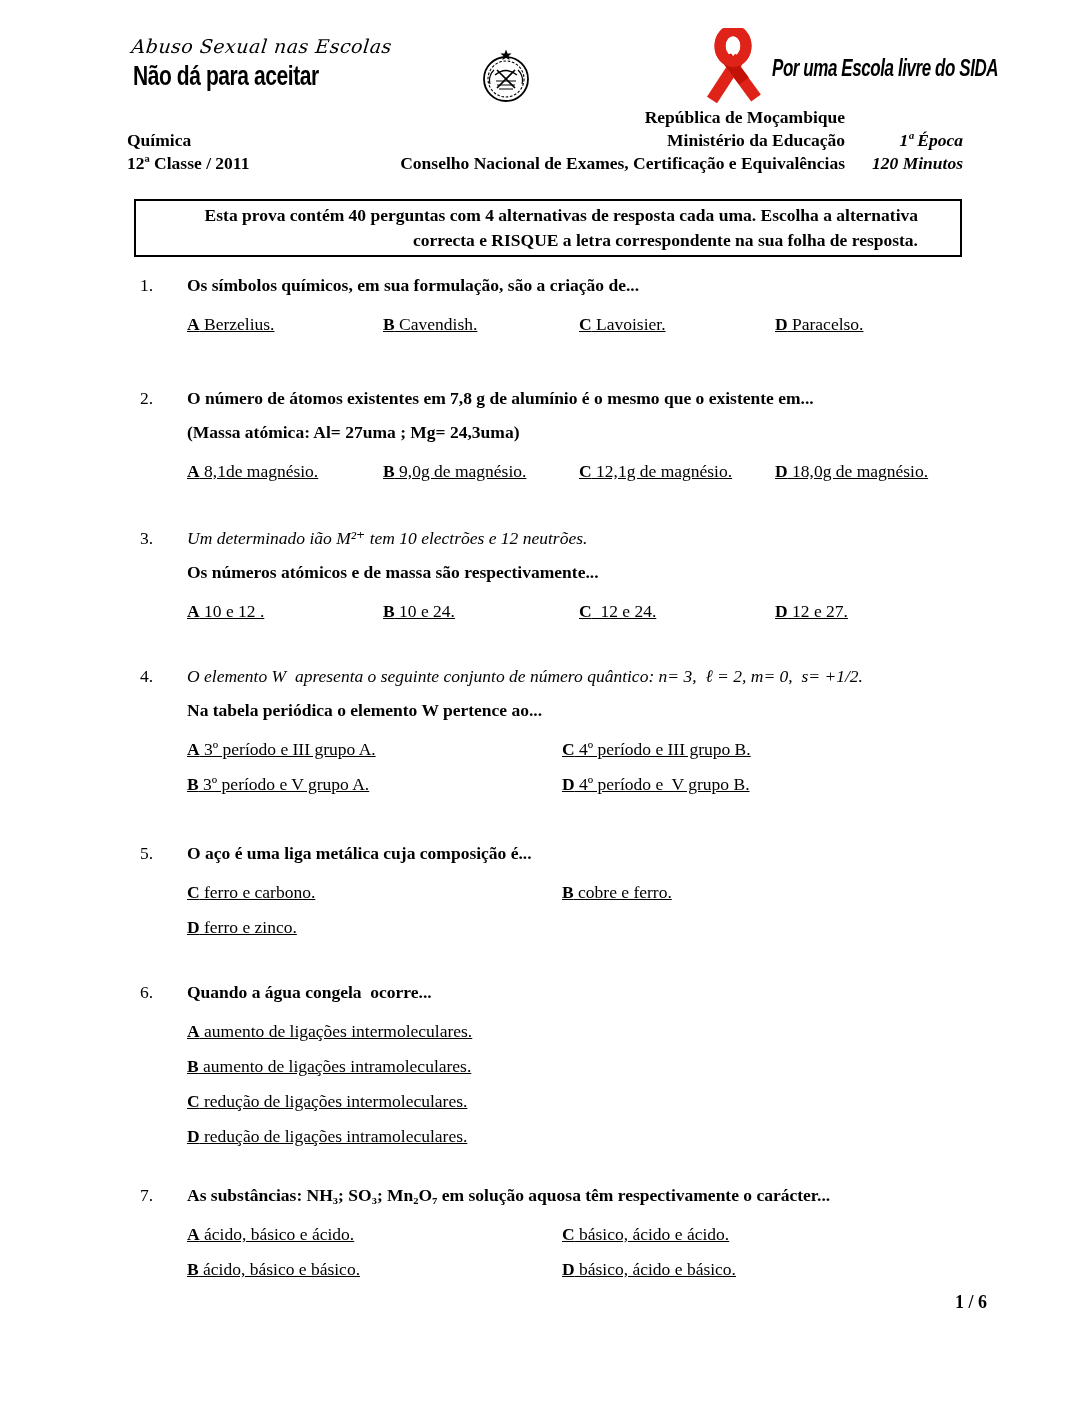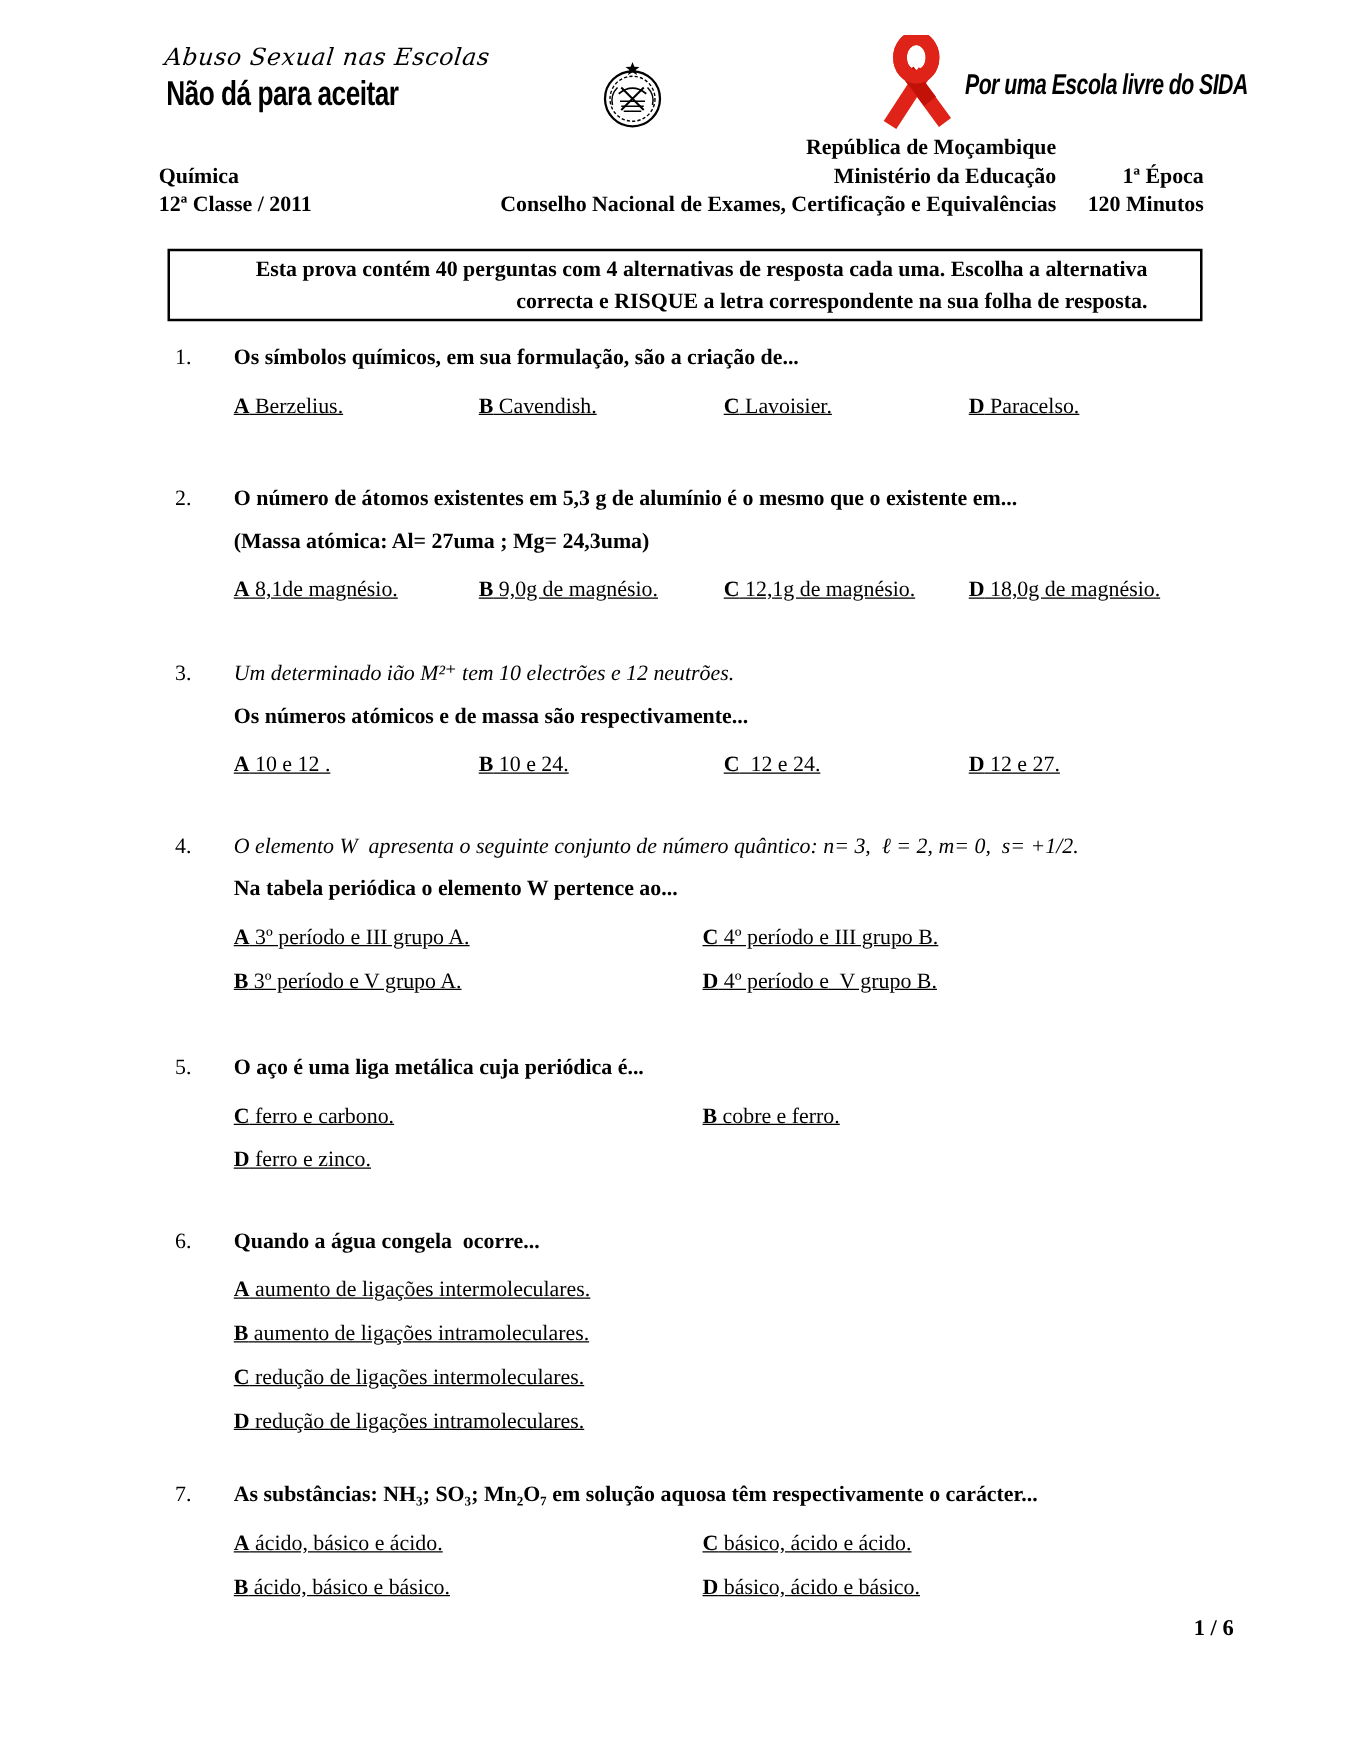--- a/index.html
+++ b/index.html
@@ -25,21 +25,21 @@
     font-size:20px;transform:scale(.85,1.15);transform-origin:left center;
     letter-spacing:-.5px;white-space:nowrap;margin-left:2px;
   }
   
   .hgrid{
     position:absolute;left:127px;top:106px;width:836px;
     display:grid;grid-template-columns:175px 1fr 118px;
     font-weight:bold;font-size:17.5px;line-height:23px;
   }
   .hc{text-align:right;}
-  .hr{text-align:right;}
+  .hr{text-align:right;font-style:italic;}
   
   .instruction-box{
     position:absolute;left:134px;top:199px;width:828px;box-sizing:border-box;
     border:2px solid #000;padding:2px 42px;text-align:right;
     font-weight:bold;font-size:17.5px;line-height:25px;
   }
   
   #questions{position:absolute;left:140px;top:0;width:860px;height:100%;}
   .question{position:absolute;left:0;right:0;display:flex;align-items:flex-start;font-size:17.5px;}
   .question:nth-child(1){top:274px;}
@@ -128,21 +128,21 @@
             <div class="opt"><b>B</b> Cavendish.</div>
             <div class="opt"><b>C</b> Lavoisier.</div>
             <div class="opt"><b>D</b> Paracelso.</div>
           </div>
     </div>
   </section>
       <section class="question">
     <div class="qnum">2.</div>
     <div class="qbody">
       <div class="qlines">
-            <div class="qline bold">O número de átomos existentes em 5,3 g de alumínio é o mesmo que o existente em...</div>
+            <div class="qline bold">O número de átomos existentes em 7,8 g de alumínio é o mesmo que o existente em...</div>
             <div class="qline bold">(Massa atómica: Al= 27uma ; Mg= 24,3uma)</div>
           </div>
       <div class="opts layout-row4">
             <div class="opt"><b>A</b> 8,1de magnésio.</div>
             <div class="opt"><b>B</b> 9,0g de magnésio.</div>
             <div class="opt"><b>C</b> 12,1g de magnésio.</div>
             <div class="opt"><b>D</b> 18,0g de magnésio.</div>
           </div>
     </div>
   </section>
@@ -173,21 +173,21 @@
             <div class="opt"><b>C</b> 4º período e III grupo B.</div>
             <div class="opt"><b>B</b> 3º período e V grupo A.</div>
             <div class="opt"><b>D</b> 4º período e  V grupo B.</div>
           </div>
     </div>
   </section>
       <section class="question">
     <div class="qnum">5.</div>
     <div class="qbody">
       <div class="qlines">
-            <div class="qline bold">O aço é uma liga metálica cuja periódica é...</div>
+            <div class="qline bold">O aço é uma liga metálica cuja composição é...</div>
           </div>
       <div class="opts layout-grid2">
             <div class="opt"><b>C</b> ferro e carbono.</div>
             <div class="opt"><b>B</b> cobre e ferro.</div>
             <div class="opt"><b>D</b> ferro e zinco.</div>
           </div>
     </div>
   </section>
       <section class="question">
     <div class="qnum">6.</div>

